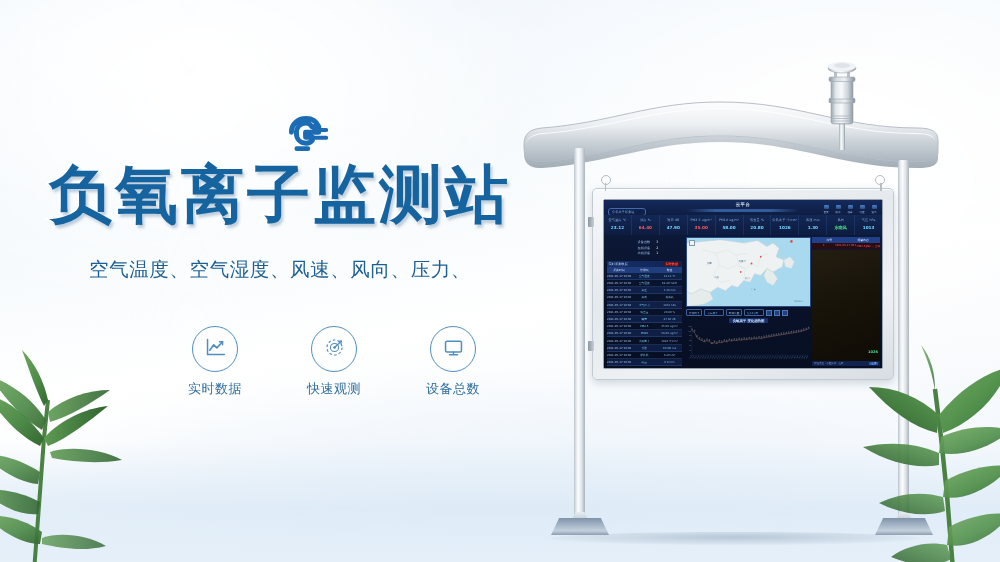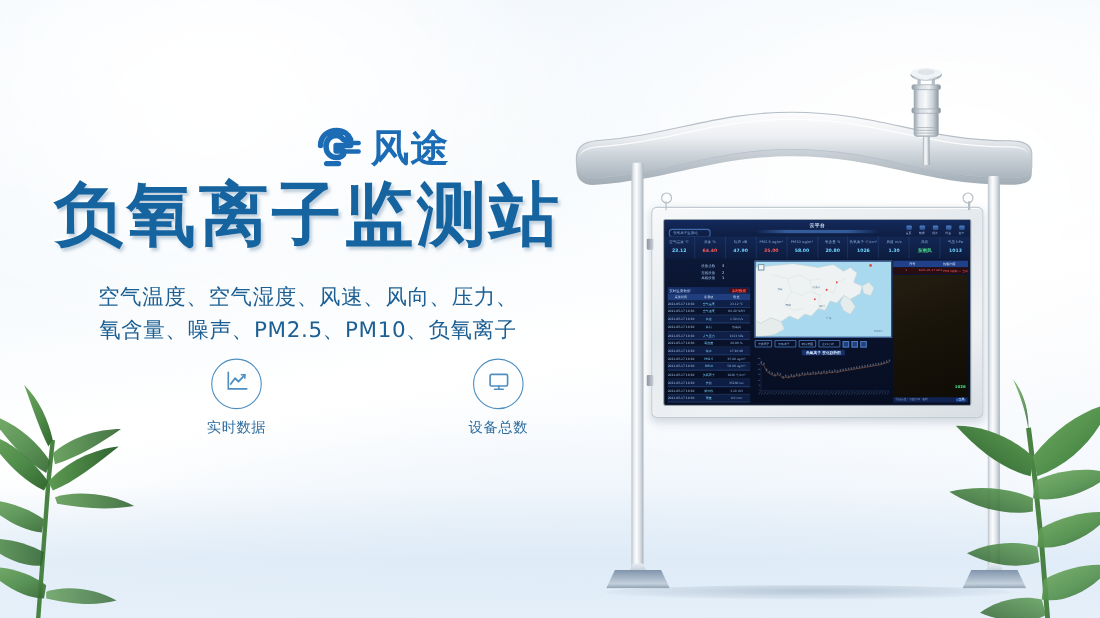--- a/index.html
+++ b/index.html
@@ -180,45 +180,57 @@
 
   <div class="logo-row">
     <span class="logo-mark">
       <svg viewBox="0 0 48 46" width="44" height="42">
         <path d="M8 20 C8 11 15 5 24 5 C31 5 36 9 38 14 L30.5 14 C29 11.5 26.8 10 24 10 C17.8 10 13.5 14.5 13.5 21 C13.5 27.5 17.8 32 24 32 C27 32 29.5 30.8 31 28.8 L31 25.5 L23.5 25.5 L23.5 20 L38 20" fill="none" stroke="#1b6cb5" stroke-width="5.4" stroke-linecap="round" stroke-linejoin="round"></path>
         <path d="M14 38 L26 38" fill="none" stroke="#1b6cb5" stroke-width="5.2" stroke-linecap="round"></path>
         <path d="M33 17.5 L46 17.5" stroke="#1b6cb5" stroke-width="4.6" stroke-linecap="round"></path>
         <path d="M33 26 L46 26" stroke="#1b6cb5" stroke-width="4.6" stroke-linecap="round"></path>
       </svg>
     </span>
-    <span class="logo-word">风途</span>
   </div>
 
   <div class="headline">负氧离子监测站</div>
 
   <div class="sublines">
     <div>空气温度、空气湿度、风速、风向、压力、</div>
-    <div>氧含量、噪声、PM2.5、PM10、负氧离子</div>
   </div>
 
   <div class="features">
 
     <div class="feature">
       <div class="f-circle">
         <span>
           <svg viewBox="0 0 26 26" width="23" height="23">
             <path d="M4 4 L4 21 L23 21" fill="none" stroke="#4f8fc0" stroke-width="1.7" stroke-linecap="round"></path>
             <path d="M6.5 16 L11 10 L14.5 13.5 L21 6.5" fill="none" stroke="#4f8fc0" stroke-width="1.9" stroke-linecap="round" stroke-linejoin="round"></path>
             <path d="M17.5 6.5 L21 6.5 L21 10" fill="none" stroke="#4f8fc0" stroke-width="1.6" stroke-linecap="round" stroke-linejoin="round"></path>
           </svg>
         </span>
       </div>
       <div class="f-label">实时数据</div>
     </div>
 
+    <div class="feature">
+      <div class="f-circle">
+        <span>
+          <svg viewBox="0 0 26 26" width="23" height="23">
+            <circle cx="13" cy="13" r="8.5" fill="none" stroke="#4f8fc0" stroke-width="1.3" stroke-dasharray="3 2.4"></circle>
+            <circle cx="13" cy="13" r="4.6" fill="none" stroke="#4f8fc0" stroke-width="1.2"></circle>
+            <circle cx="13" cy="13" r="1.5" fill="#4f8fc0"></circle>
+            <path d="M13 13 L20.5 6" fill="none" stroke="#4f8fc0" stroke-width="1.5" stroke-linecap="round"></path>
+            <path d="M17.5 6 L20.8 5.4 L20.2 8.8" fill="none" stroke="#4f8fc0" stroke-width="1.3" stroke-linecap="round" stroke-linejoin="round"></path>
+          </svg>
+        </span>
+      </div>
+      <div class="f-label">快速观测</div>
+    </div>
 
     <div class="feature">
       <div class="f-circle">
         <span>
           <svg viewBox="0 0 26 26" width="23" height="23">
             <rect x="4" y="6" width="18" height="12" rx="1.6" fill="none" stroke="#4f8fc0" stroke-width="1.7"></rect>
             <path d="M13 18 L13 21" stroke="#4f8fc0" stroke-width="1.6" stroke-linecap="round"></path>
             <path d="M8.5 21.3 L17.5 21.3" stroke="#4f8fc0" stroke-width="1.7" stroke-linecap="round"></path>
           </svg>
         </span>

